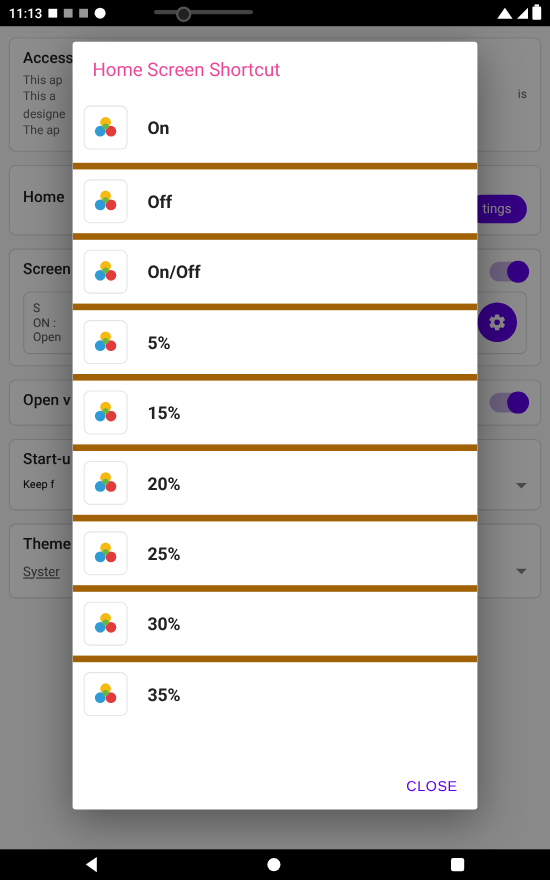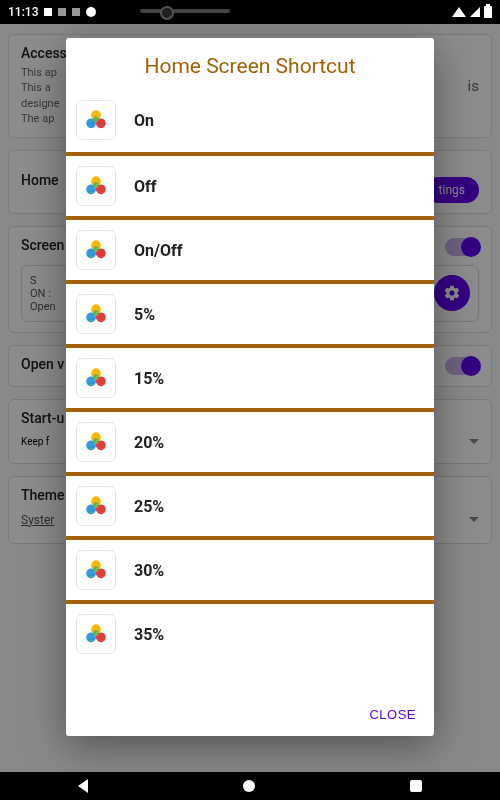--- a/index.html
+++ b/index.html
@@ -37,23 +37,23 @@
 
   
   .scrim { position:absolute; top:24px; left:0; right:0; bottom:28px; background:rgba(0,0,0,0.45); }
 
   
   .dialog {
     position:absolute; top:38px; left:66px; width:368px; height:698px;
     background:#fff; border-radius:3px; box-shadow:0 10px 40px rgba(0,0,0,0.4);
     display:flex; flex-direction:column;
   }
-  .dialog-title { padding:16px 18px 10px; font-size:21px; color:#a16207; font-weight:400;text-align:center; }
+  .dialog-title { padding:16px 18px 10px; font-size:17px; color:#ec4899; font-weight:400; }
   .dialog-list { flex:1; overflow:hidden; }
-  .opt { display:flex; align-items:center; height:64px; padding:0 10px; border-top:4px solid #a16207; }
+  .opt { display:flex; align-items:center; height:64px; padding:0 10px; border-top:6px solid #a16207; }
   .opt:first-child { border-top:none; }
   .opt-icon {
     width:40px; height:40px; border:1px solid #e5e5e5; border-radius:6px;
     display:flex; align-items:center; justify-content:center; background:#fff; margin-right:18px;
     flex-shrink:0;
   }
   .opt-icon svg { width:26px; height:26px; }
   .opt-label { font-size:16px; color:#222; font-weight:700; }
   .dialog-actions { display:flex; justify-content:flex-end; padding:12px 18px 14px; }
   .close-btn { color:#6200ee; font-size:13px; font-weight:400; letter-spacing:0.5px; background:none; border:none; cursor:pointer; }
@@ -90,21 +90,21 @@
 <div class="bg-page">
   <div class="card">
     <div class="row">
       <div>
         <h3>Access</h3>
         <p>This ap</p>
         <p>This a</p>
         <p>designe</p>
         <p>The ap</p>
       </div>
-      <span style="font-size:15px;color:#666;">is</span>
+      <span style="font-size:11px;color:#666;">is</span>
     </div>
   </div>
 
   <div class="card row">
     <h3>Home</h3>
     <span class="pill">tings</span>
   </div>
 
   <div class="card">
     <div class="row" style="margin-bottom:8px;">

